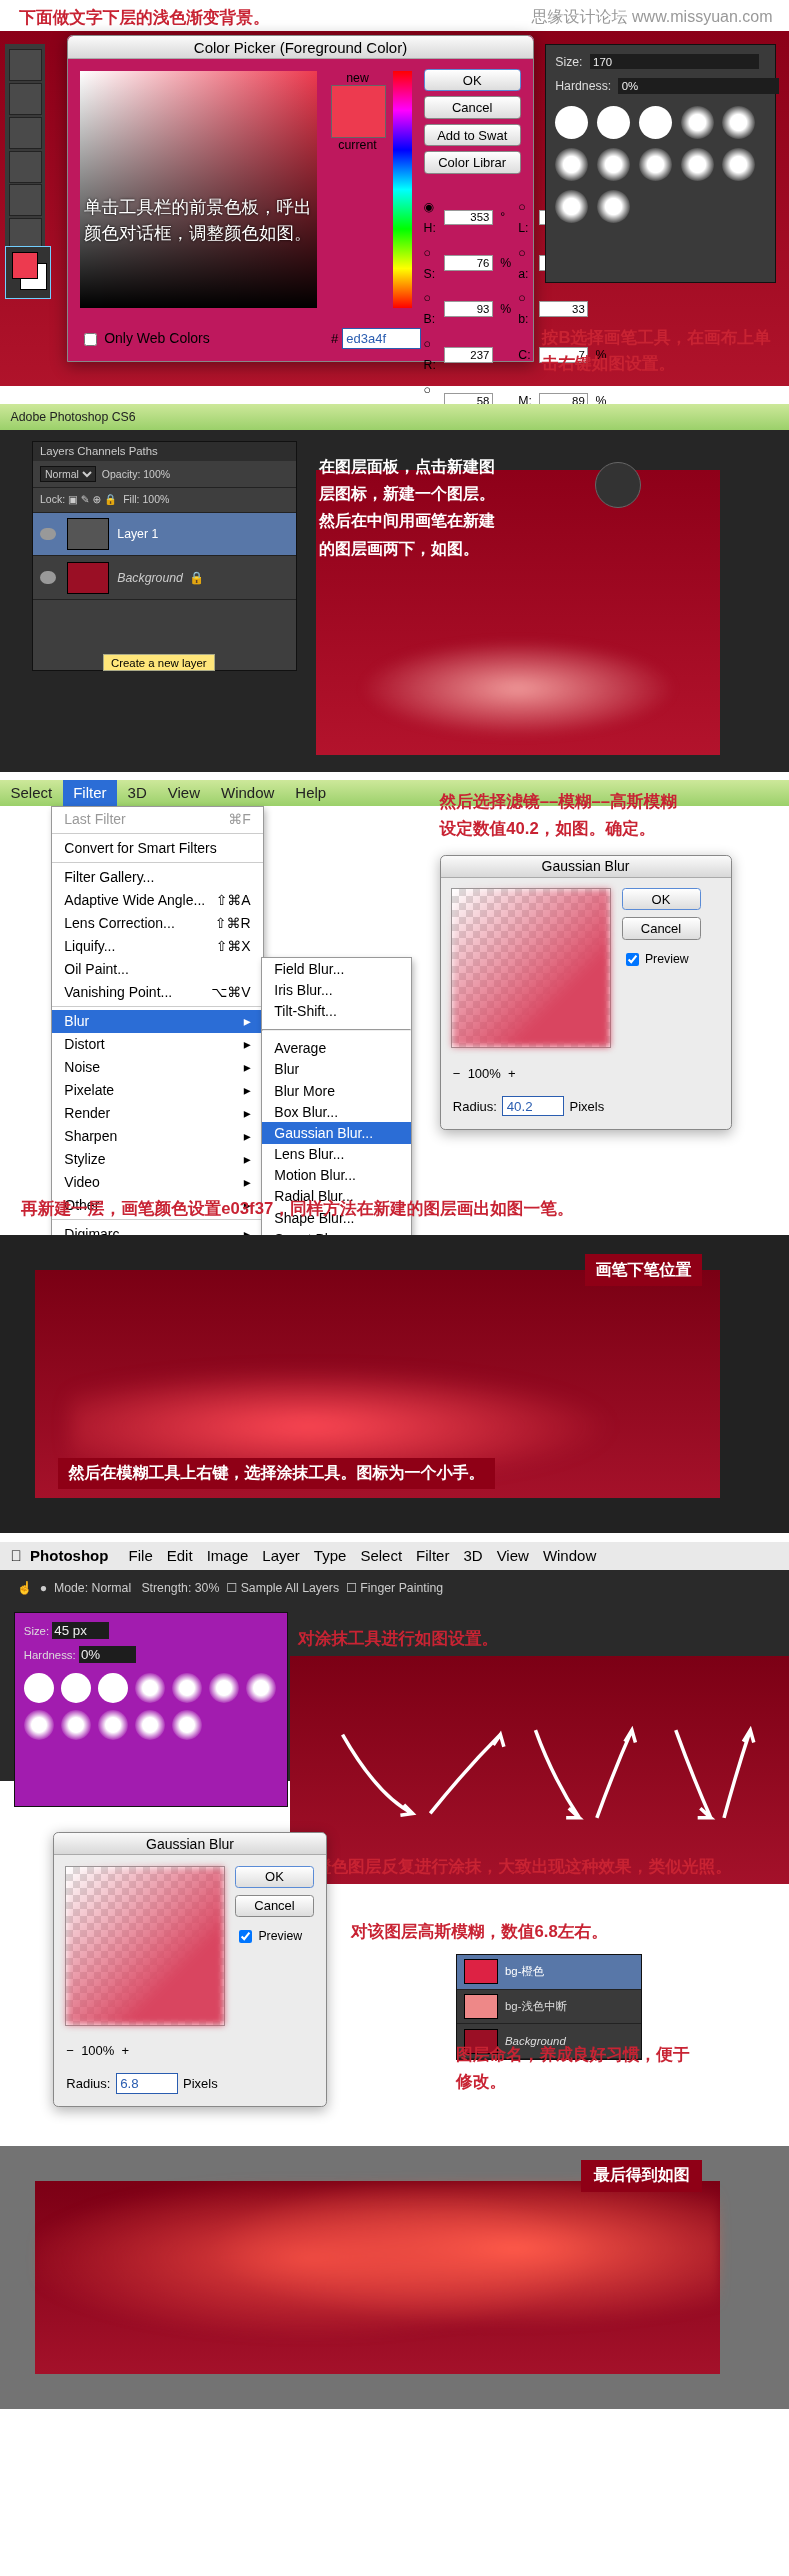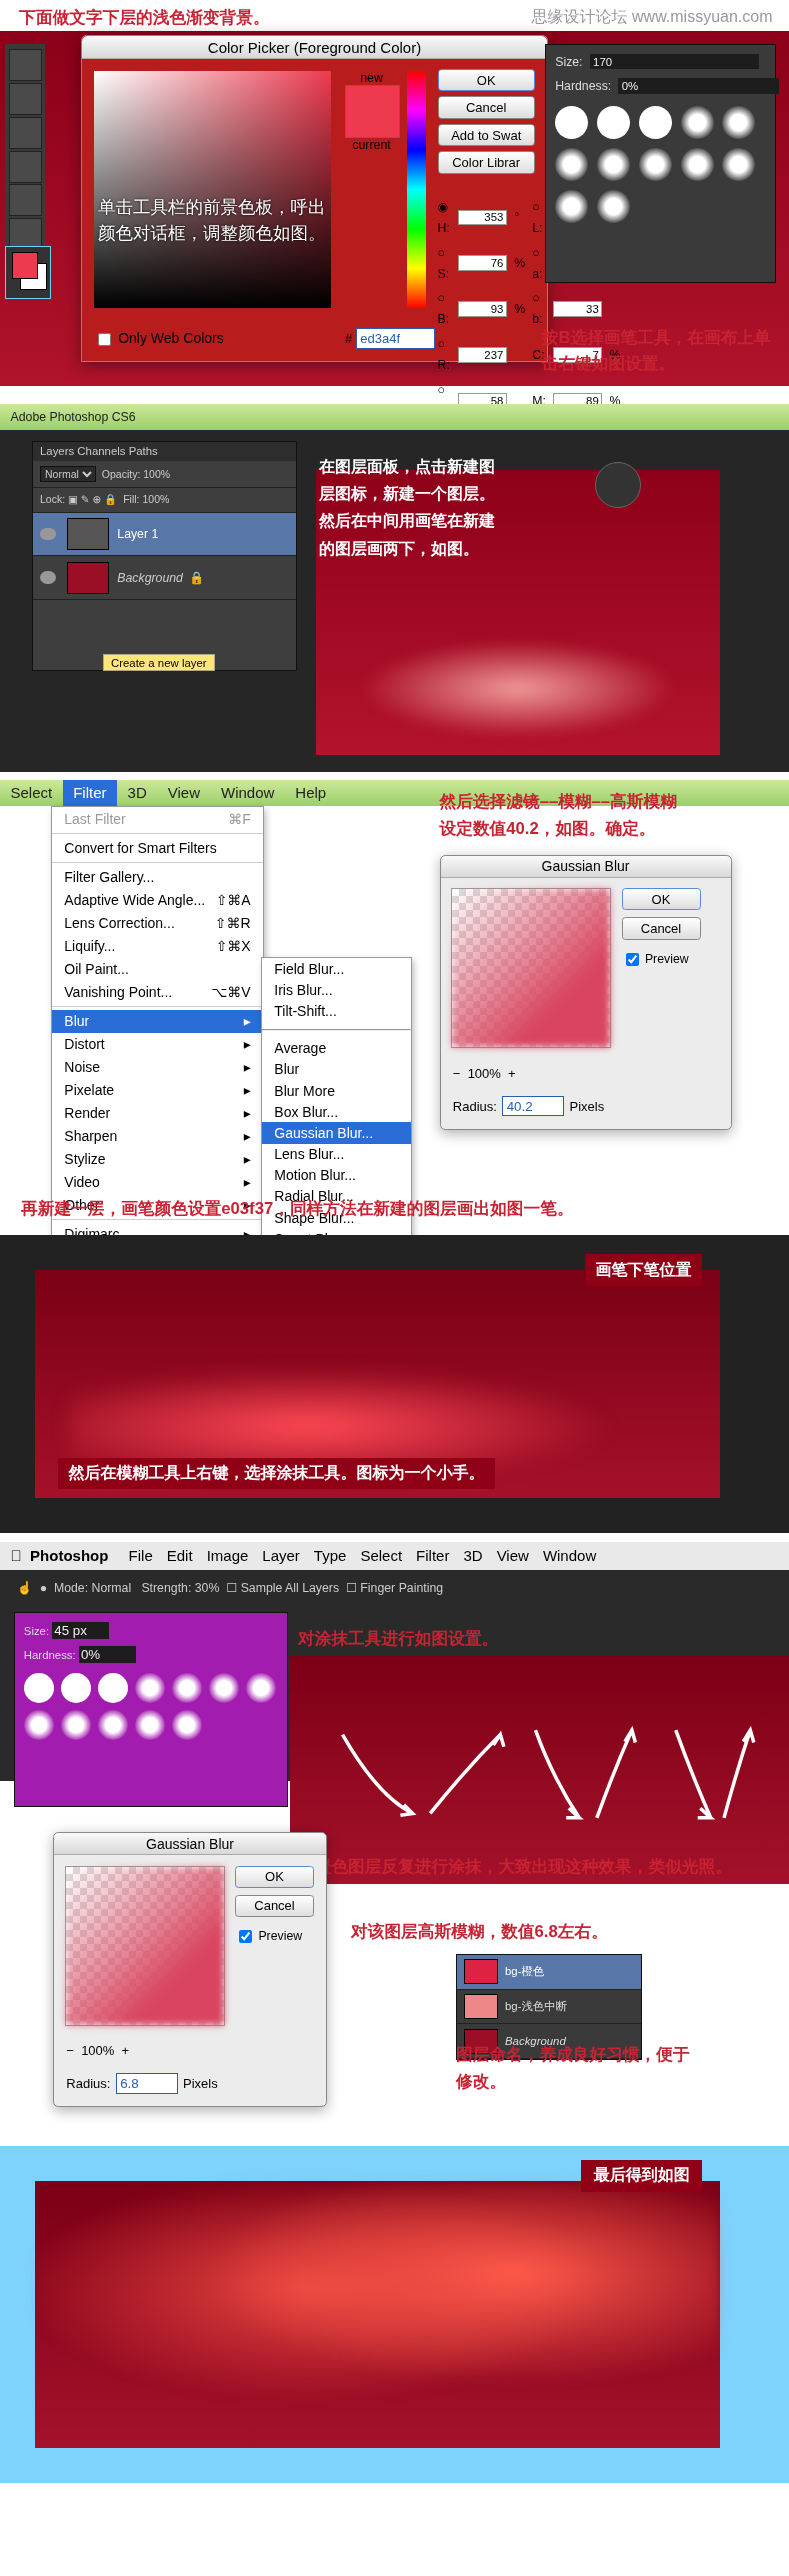--- a/index.html
+++ b/index.html
@@ -8,21 +8,21 @@
 .red-text-dark{color:#8b0015;font-weight:bold;font-size:16px;line-height:1.7}
 .watermark{position:absolute;top:7px;right:17.5px;color:#999;font-size:16px}
 
 .s1{height:404px;background:#fff}
 .s1 .stage{position:absolute;left:0;top:31px;width:790px;height:355px;background:linear-gradient(#8b0018,#b0132b)}
 .tooltray{position:absolute;left:5.3px;top:44px;width:40px;background:#3a3a3a;padding:3.5px 0}
 .tooltray div{height:30px;margin:1.8px 3.5px;background:#4a4a4a;border:0.9px solid #222}
 .swatch{position:absolute;left:5.3px;top:246px;width:44px;height:51px;background:#333;border:1.8px solid #72cfff}
 .swatch .c1{position:absolute;left:5.3px;top:5.3px;width:24.6px;height:24.6px;background:#ed3a4f;border:0.9px solid #000}
 .swatch .c2{position:absolute;left:14px;top:16px;width:24.6px;height:24.6px;background:#fff;border:0.9px solid #000}
-.cpicker{position:absolute;left:81px;top:35px;width:465px;height:325px;background:#b91c1c;border:0.9px solid #888;border-radius:5.3px 5.3px 0 0;box-shadow:0 3.5px 16px rgba(0,0,0,.4)}
+.cpicker{position:absolute;left:67px;top:35px;width:465px;height:325px;background:#be185d;border:0.9px solid #888;border-radius:5.3px 5.3px 0 0;box-shadow:0 3.5px 16px rgba(0,0,0,.4)}
 .cpicker .title{background:linear-gradient(#fafafa,#d8d8d8);border-radius:5.3px 5.3px 0 0;text-align:center;font-size:15px;padding:2.6px 0;border-bottom:0.9px solid #aaa}
 .cpicker .field{position:absolute;left:12.3px;top:35px;width:237px;height:237px;background:linear-gradient(to top,#000,transparent),linear-gradient(to right,#fff,#ed3a4f)}
 .cpicker .caption{position:absolute;left:16px;top:158px;color:#fff;font-size:17.5px;line-height:1.5;font-weight:normal;text-shadow:0 0 2.6px #000}
 .cpicker .web{position:absolute;left:12.3px;bottom:12.3px;font-size:14px}
 .cpicker .newcur{position:absolute;left:263px;top:35px;width:53px;text-align:center;font-size:12.3px}
 .cpicker .newcur .sw{width:53px;height:51px;border:0.9px solid #666}
 .cpicker .newcur .sw .t{height:25.4px;background:#ed3a4f}
 .cpicker .newcur .sw .b{height:25.4px;background:#ed3a4f}
 .cpicker .hue{position:absolute;left:325px;top:35px;width:19.3px;height:237px;background:linear-gradient(red,magenta,blue,cyan,lime,yellow,red)}
 .cpicker .btns{position:absolute;right:12.3px;top:33px;width:97px}
@@ -106,21 +106,21 @@
 .s5 .arrows{position:absolute;left:325px;top:175px;right:26px;height:114px;stroke:#fff;stroke-width:4;fill:none}
 .s5 .note1{position:absolute;left:298px;top:84px}
 .s5 .note2{position:absolute;left:298px;top:312px}
 .s5 .gblur2{position:absolute;left:53px;top:290px;width:272px}
 .s5 .note3{position:absolute;left:351px;top:377px}
 .s5 .minilayers{position:absolute;left:456px;top:412px;width:184px;background:#3a3a3a;border:0.9px solid #111;font-size:11.4px;color:#ddd}
 .s5 .minilayers .lyr{display:flex;align-items:center;padding:4.4px 7px;border-bottom:0.9px solid #222}
 .s5 .minilayers .th{width:32px;height:23px;margin-right:7px;border:0.9px solid #000}
 .s5 .note4{position:absolute;left:456px;top:500px;width:307px}
 
-.s6{position:relative;height:337px;background:#7dd3fc;margin-top:7px}
+.s6{position:relative;height:263px;background:#737373;margin-top:7px}
 .s6 .red{position:absolute;left:35px;top:35px;right:70px;bottom:35px;background:linear-gradient(#7c0015,#a4112a)}
 .s6 .red::after{content:"";position:absolute;inset:0;background:radial-gradient(ellipse at 70% 35%,#ff5a4a 0%,transparent 45%),radial-gradient(ellipse at 40% 40%,#e8453f 0%,transparent 50%);filter:blur(5.3px)}
 .s6 .tag{position:absolute;right:88px;top:14px;background:#8f0016;color:#fff;padding:5.3px 12.3px;font-weight:bold;font-size:16px}
 input[type=checkbox]{vertical-align:middle}
 </style>
 </head>
 <body>
 
 <div class="sect s1">
   <div class="watermark">思缘设计论坛  www.missyuan.com</div>

